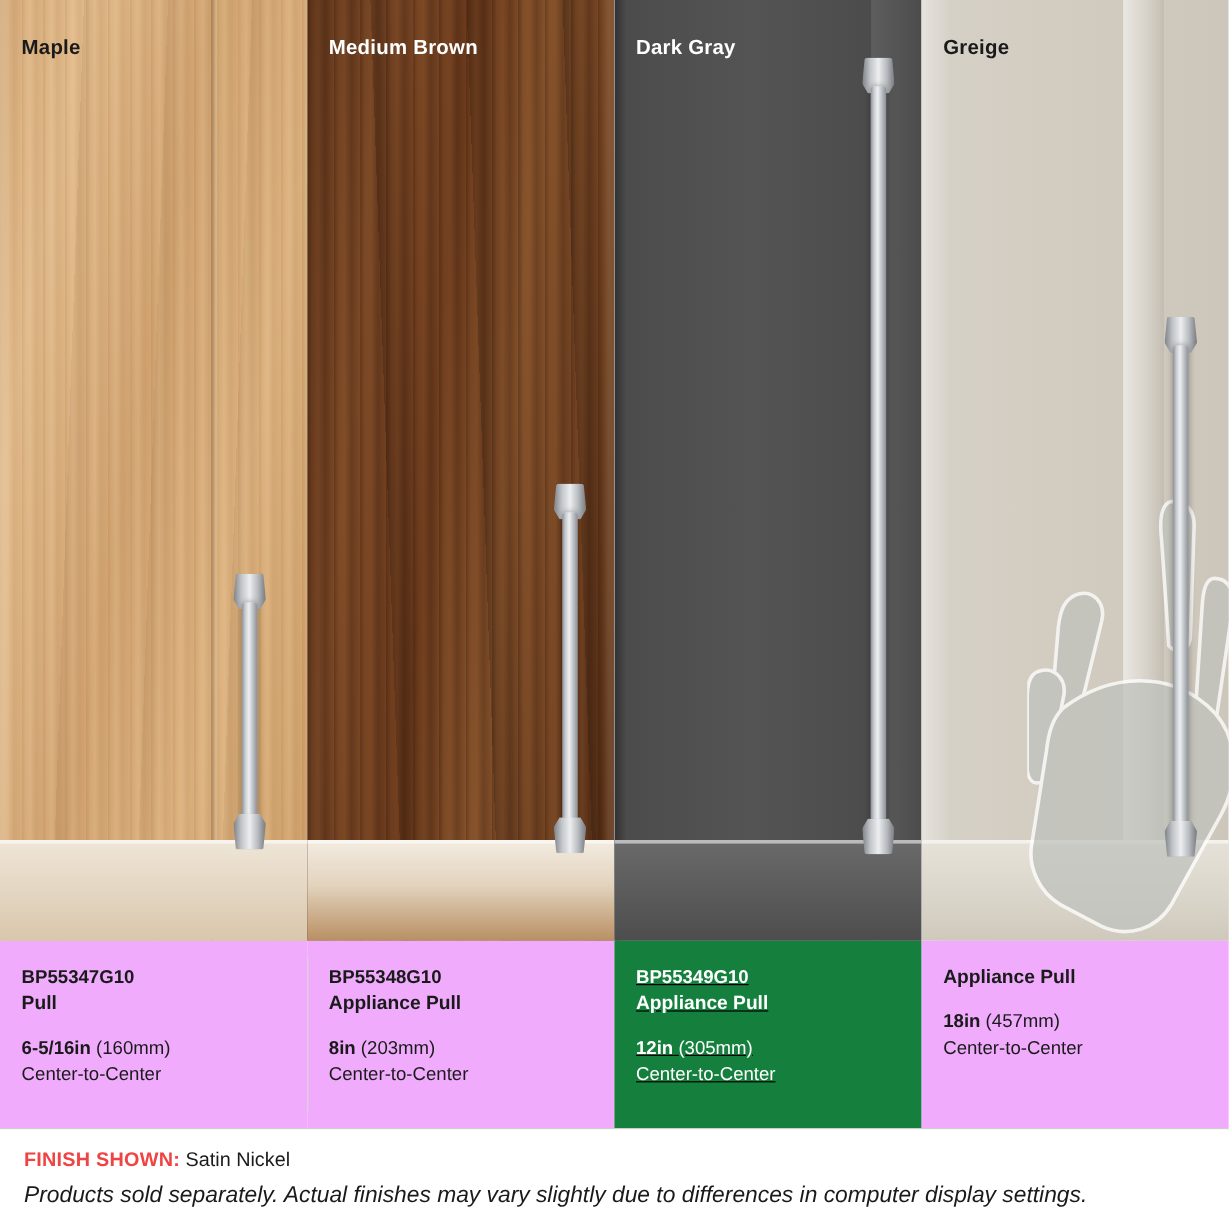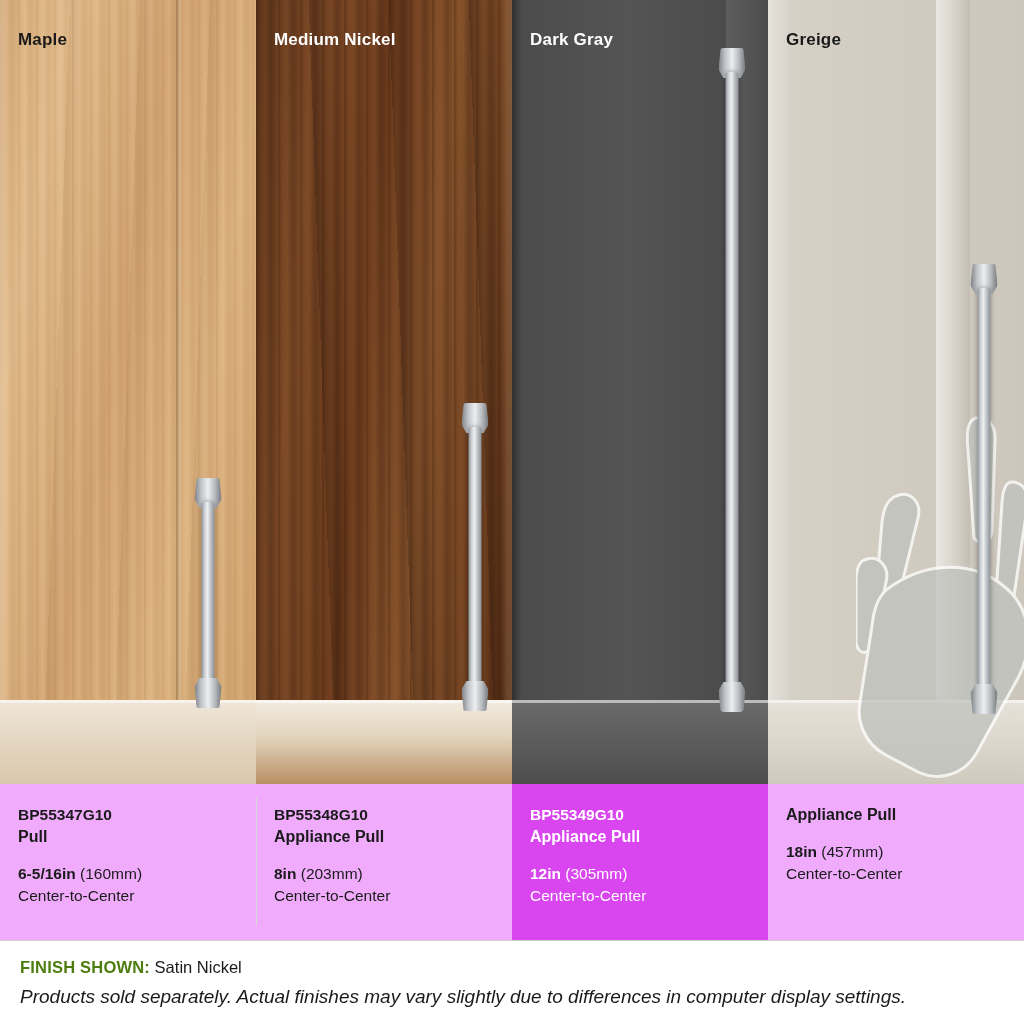--- a/index.html
+++ b/index.html
@@ -163,21 +163,21 @@
     width: 1024px;
     height: 156px;
   }
   .cell {
     position: relative;
     width: 256px;
     box-sizing: border-box;
     padding: 20px 18px 0 18px;
     background: #f0abfc;
   }
-  .cell.highlight { background: #d946ef; }
+  .cell.highlight { background: #15803d; text-decoration: underline; }
   .cell .divider {
     position: absolute;
     left: 0;
     top: 14px;
     bottom: 14px;
     width: 1px;
     background: #d6d6d6;
   }
   .sku {
     font-size: 15.5px;
@@ -216,21 +216,21 @@
     box-sizing: border-box;
     border-top: 1px solid #cfcfcf;
     padding: 17px 20px 0 20px;
     background: #ffffff;
   }
   .finish-row {
     font-size: 16.5px;
     color: #1a1a1a;
   }
   .finish-label {
-    color: #4d7c0f;
+    color: #ef4444;
     font-weight: bold;
     letter-spacing: 0.2px;
   }
   .disclaimer {
     margin-top: 9px;
     font-size: 19px;
     font-style: italic;
     color: #1a1a1a;
   }
 </style>
@@ -260,21 +260,21 @@
       <div class="bg bg-brown"></div>
       <div class="seam brown-seam-a"></div>
       <div class="counter counter-brown">
         <div class="counter-line"></div>
       </div>
       <div class="pull" style="left:199px; top:403px; width:40px; height:308px;">
         <div class="foot top"></div>
         <div class="bar" style="top:24px; bottom:24px;"></div>
         <div class="foot bottom"></div>
       </div>
-      <div class="panel-label label-light">Medium Nickel</div>
+      <div class="panel-label label-light">Medium Brown</div>
     </div>
 
     <div class="panel">
       <div class="bg bg-darkgray"></div>
       <div class="seam dark-edge"></div>
       <div class="seam dark-stile"></div>
       <div class="counter counter-dark">
         <div class="counter-line"></div>
       </div>
       <div class="pull" style="left:200px; top:48px; width:40px; height:664px;">

